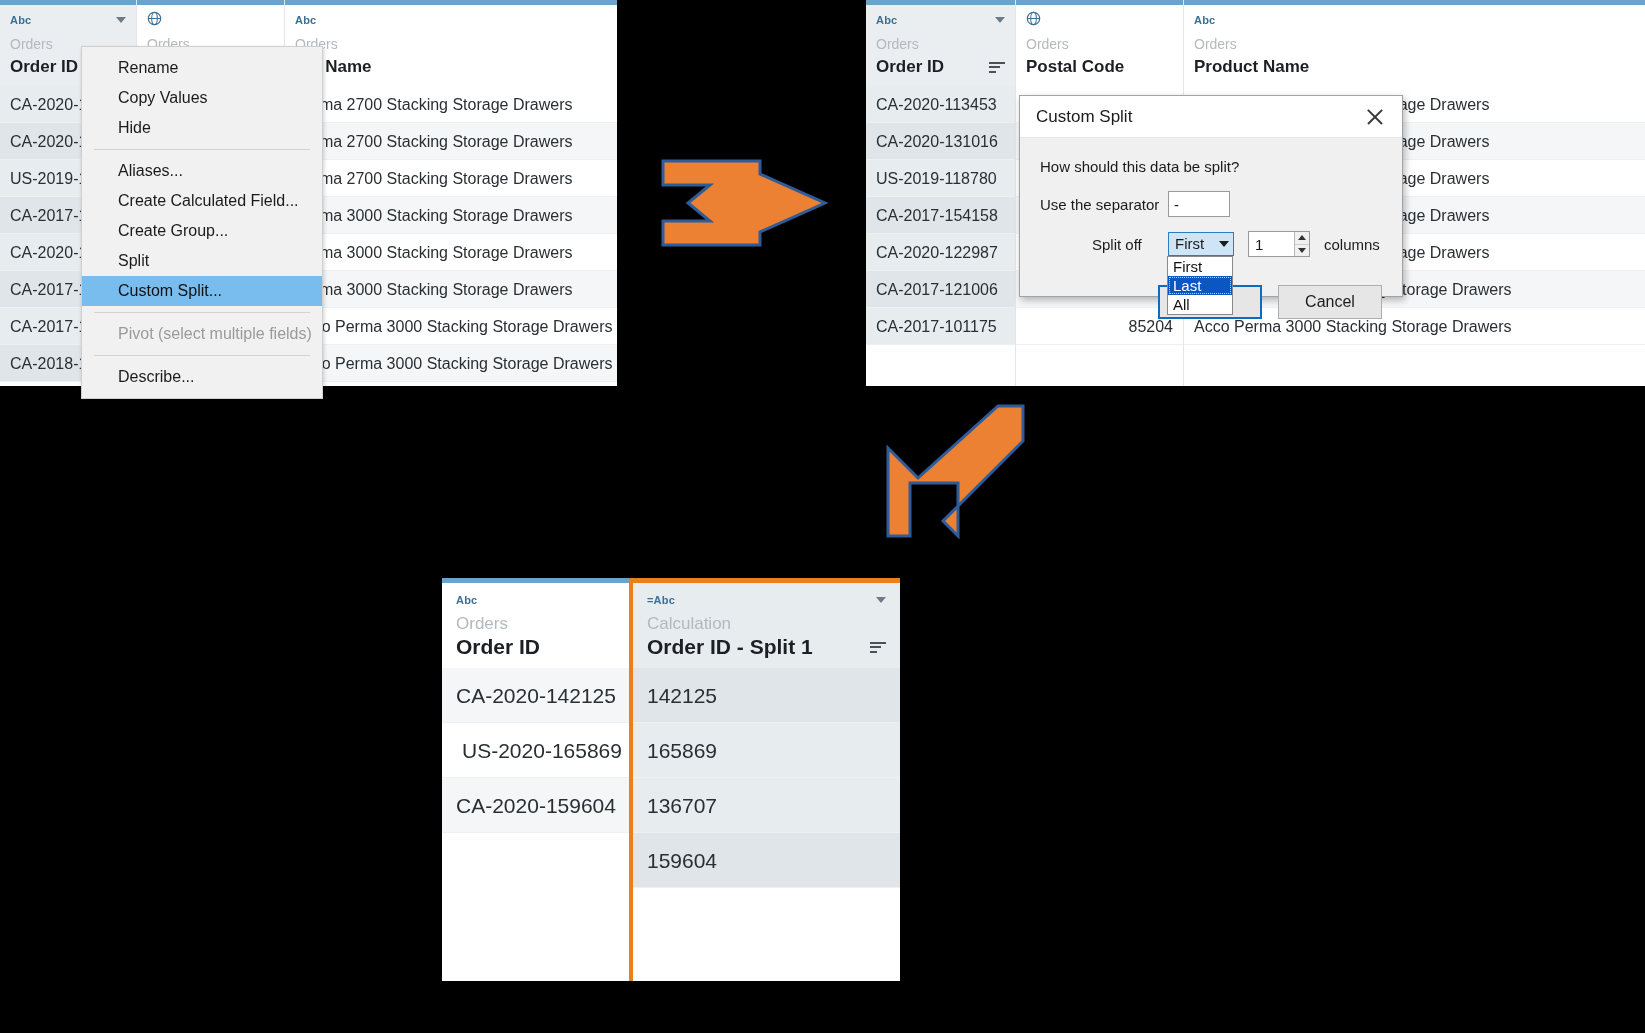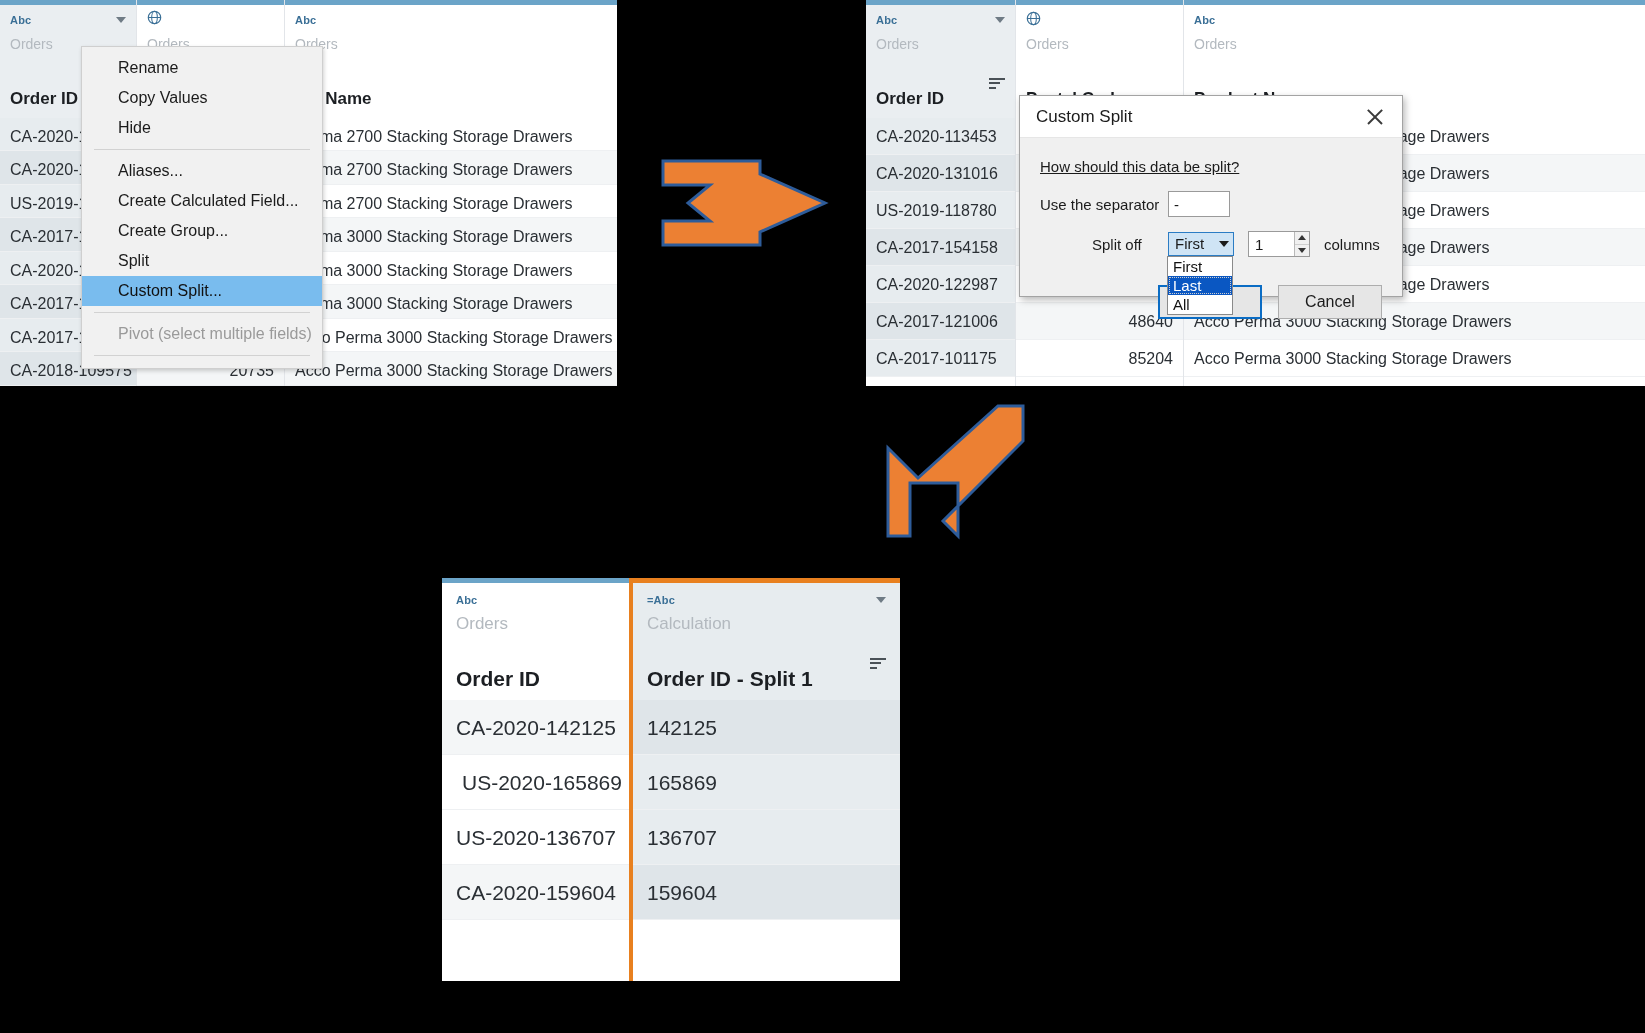--- a/index.html
+++ b/index.html
@@ -36,21 +36,21 @@
   }
   .col-type {
     font-size:11px; font-weight:bold; color:#3a6f96; letter-spacing:.2px;
   }
   .caret-dn {
     width:0;height:0;border-left:5px solid transparent;border-right:5px solid transparent;
     border-top:6px solid #6f7b85;
   }
   .col-src { font-size:14px; color:#b3b9bf; margin-top:6px; line-height:18px; }
   .col-name-row { display:flex; align-items:center; justify-content:space-between; margin-top:3px; }
-  .col-name { font-size:17px; font-weight:bold; color:#1c1f23; line-height:22px; white-space:nowrap;margin-top:32px;}
+  .col-name { font-size:17px; font-weight:bold; color:#1c1f23; line-height:22px; white-space:nowrap;}
   .sort-ic { display:flex; flex-direction:column; gap:2.5px; width:16px; }
   .sort-ic i { display:block; height:2px; background:#4a5157; }
   .sort-ic i:nth-child(1){ width:16px;} .sort-ic i:nth-child(2){ width:11px;} .sort-ic i:nth-child(3){ width:7px;}
 
   .cell {
     font-size:16px; color:#2a2f34;
     padding:0 10px; line-height:37px; height:37px;
     white-space:nowrap; overflow:hidden;
     border-bottom:1px solid #eef0f2;
   }
@@ -94,21 +94,21 @@
   }
   .dlg-title span { font-size:17px; color:#1b1b1b; }
   .x-btn {
     width:26px;height:26px;position:relative;cursor:pointer;
   }
   .x-btn:before,.x-btn:after{
     content:""; position:absolute; left:3px; top:12px; width:20px;height:1.8px;background:#3a3a3a;
   }
   .x-btn:before{ transform:rotate(45deg);} .x-btn:after{ transform:rotate(-45deg);}
   .dlg-body { padding:20px 20px 16px 20px; position:relative; }
-  .q { font-size:15px; color:#1b1b1b; margin-bottom:16px;text-decoration:underline; }
+  .q { font-size:15px; color:#1b1b1b; margin-bottom:16px; }
   .row { display:flex; align-items:center; margin-bottom:14px; }
   .lbl { font-size:15px; color:#1b1b1b; }
   .txtin {
     width:62px;height:26px;background:#fff;border:1px solid #9a9a9a;
     font-size:15px; color:#1b1b1b; padding:0 5px; line-height:24px;
   }
   .combo {
     width:66px;height:24px;background:#cfe4f5;border:1px solid #2b7cc4;
     display:flex;align-items:center;justify-content:space-between;padding:0 4px 0 6px;
     font-size:15px;color:#1b1b1b; position:relative;
@@ -227,20 +227,21 @@
   <div class="mi">Hide</div>
   <div class="msep"></div>
   <div class="mi">Aliases...</div>
   <div class="mi">Create Calculated Field...</div>
   <div class="mi">Create Group...</div>
   <div class="mi">Split</div>
   <div class="mi sel">Custom Split...</div>
   <div class="msep"></div>
   <div class="mi dis">Pivot (select multiple fields)</div>
   <div class="msep"></div>
+  <div class="mi">Describe...</div>
 </div>
 
 <div class="grid" style="left:866px;top:0;width:779px;height:386px;">
   <div class="grid-cols">
 
     <div class="col hl" style="width:150px;">
       <div class="col-topbar"></div>
       <div class="col-head">
         <div class="col-type-row">
           <span class="col-type">Abc</span>
@@ -381,21 +382,20 @@
         <div class="col-type-row">
           <span class="col-type">Abc</span>
         </div>
         <div class="col-src" style="font-size:17px;">Orders</div>
         <div class="col-name-row">
           <span class="col-name" style="font-size:21px;">Order ID</span>
         </div>
       </div>
       <div class="cell alt" style="height:55px;line-height:55px;font-size:21px;padding-left:14px;">CA-2020-142125</div>
       <div class="cell" style="height:55px;line-height:55px;font-size:21px;padding-left:20px;">US-2020-165869</div>
-      <div class="cell" style="height:55px;line-height:55px;font-size:21px;padding-left:14px;">US-2020-136707</div>
       <div class="cell alt" style="height:55px;line-height:55px;font-size:21px;padding-left:14px;">CA-2020-159604</div>
     </div>
 
     <div class="col hl orange-col" style="width:298px;border-right:none;">
       <div class="col-topbar" style="background:#e8801f;"></div>
       <div class="col-head" style="padding:8px 14px 10px 14px;background:#e7ecef;">
         <div class="col-type-row">
           <span class="col-type">=Abc</span>
           <span class="caret-dn"></span>
         </div>

